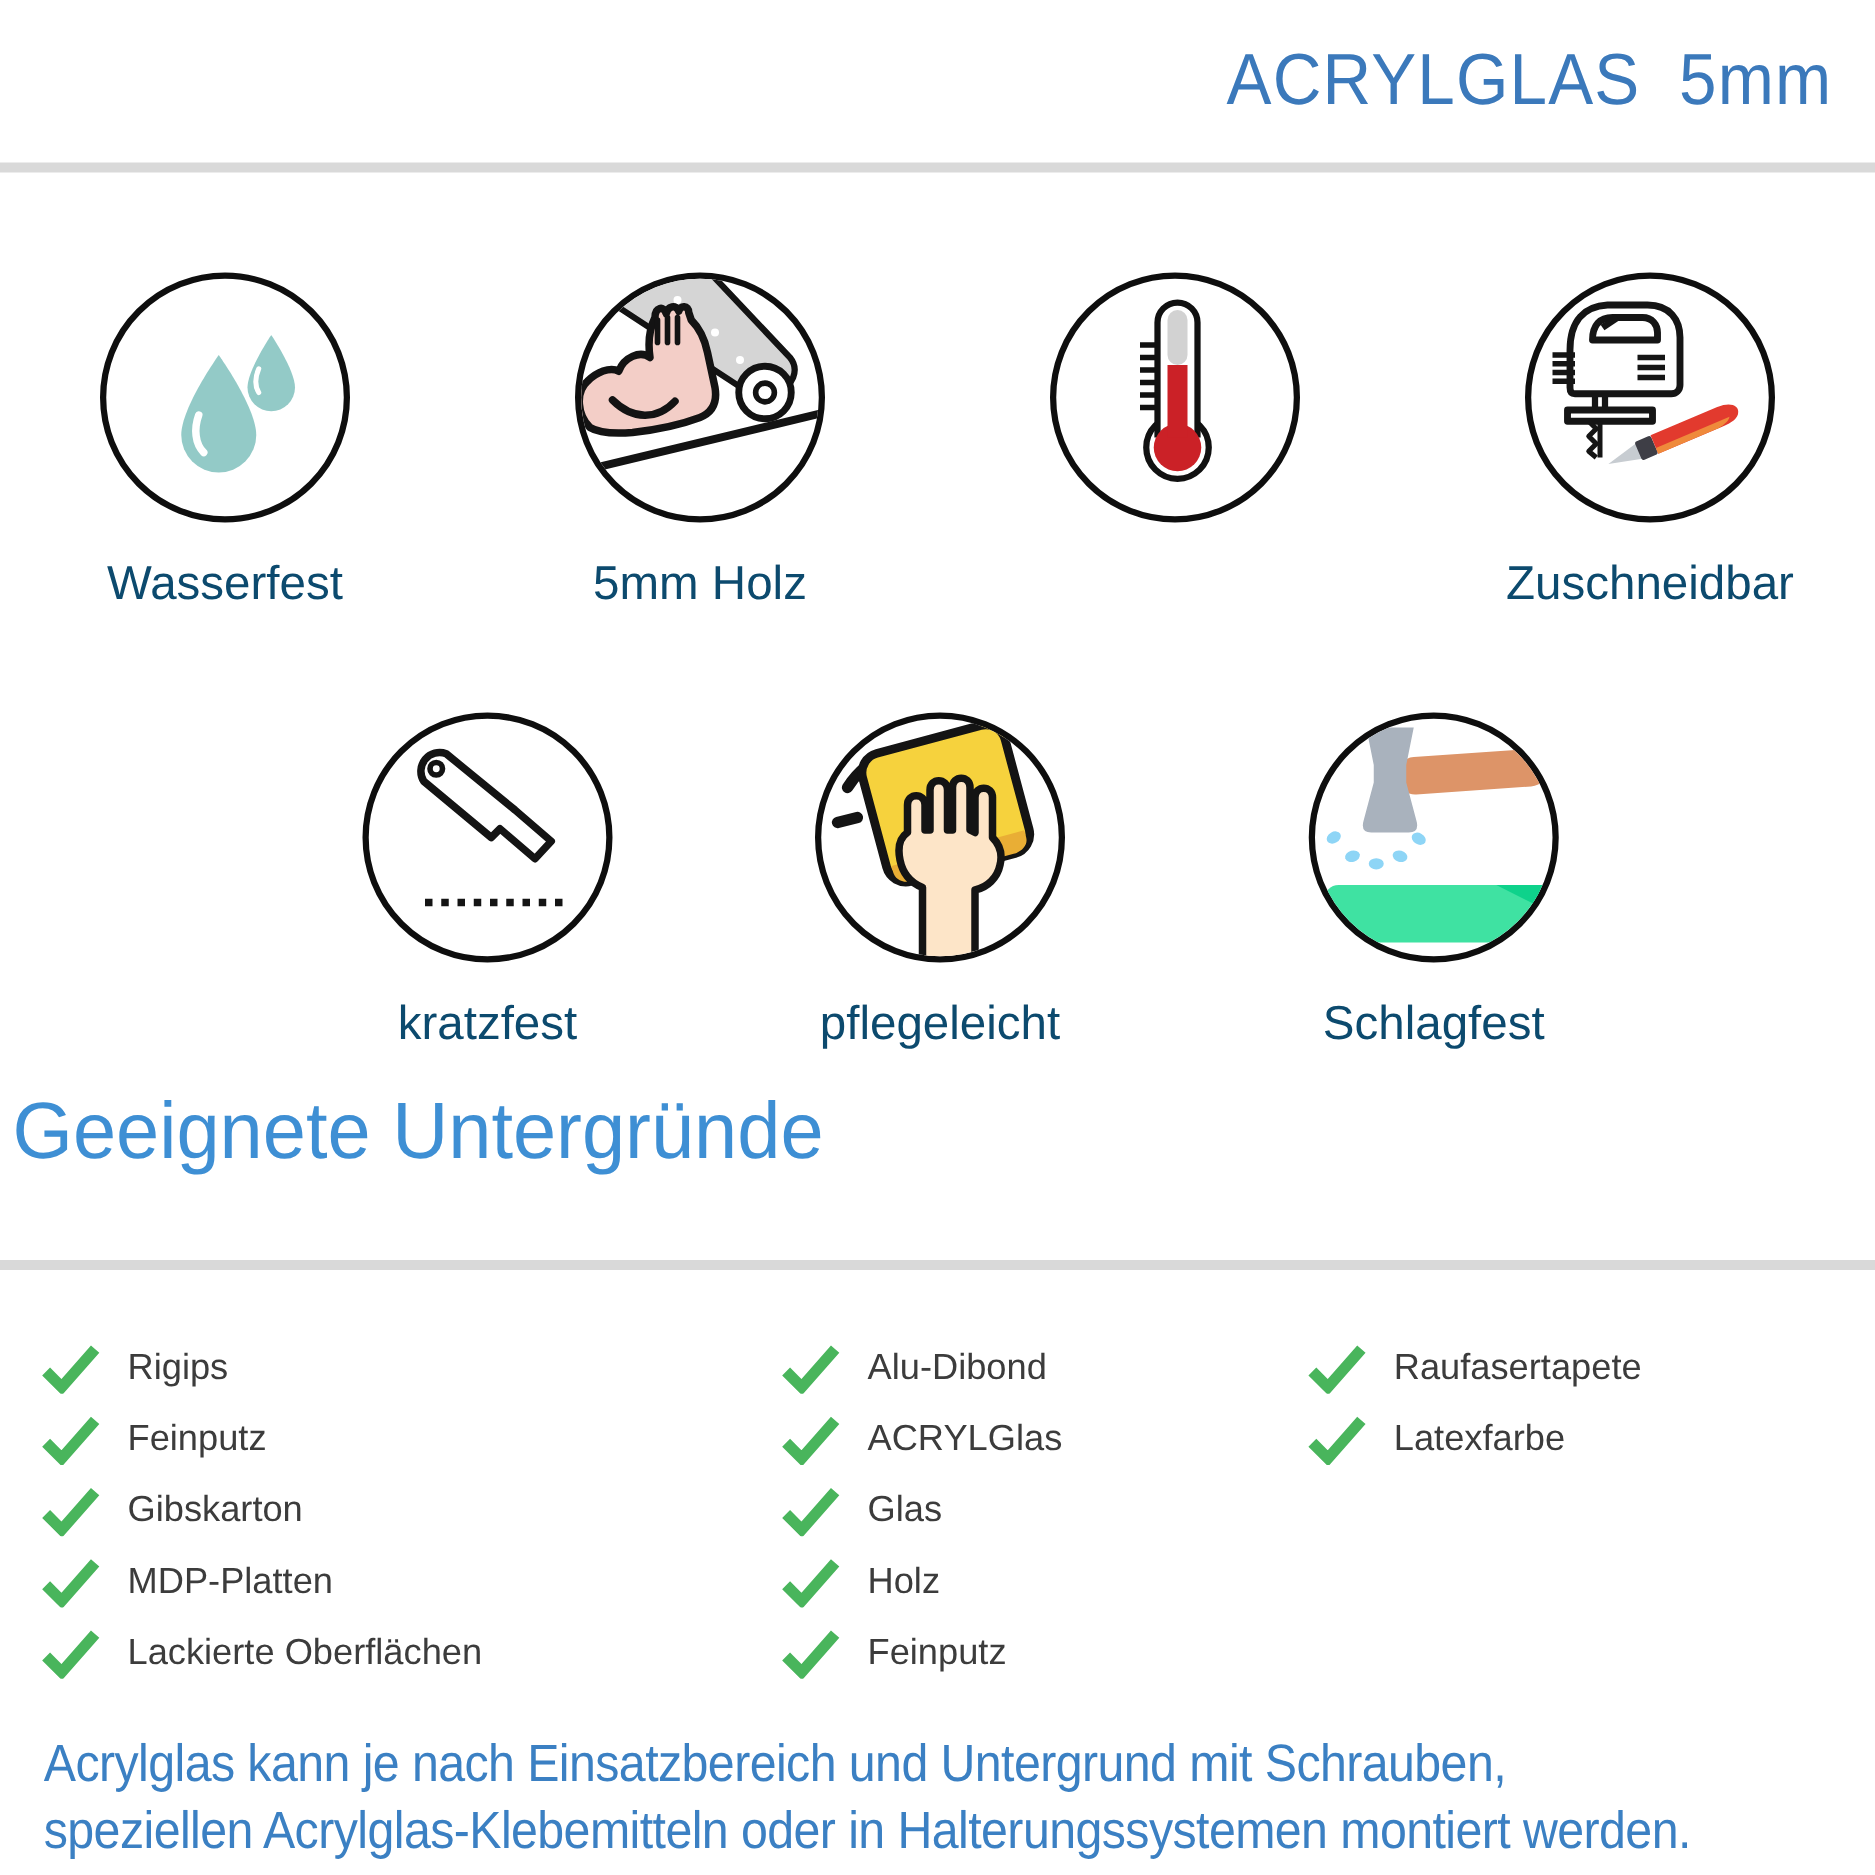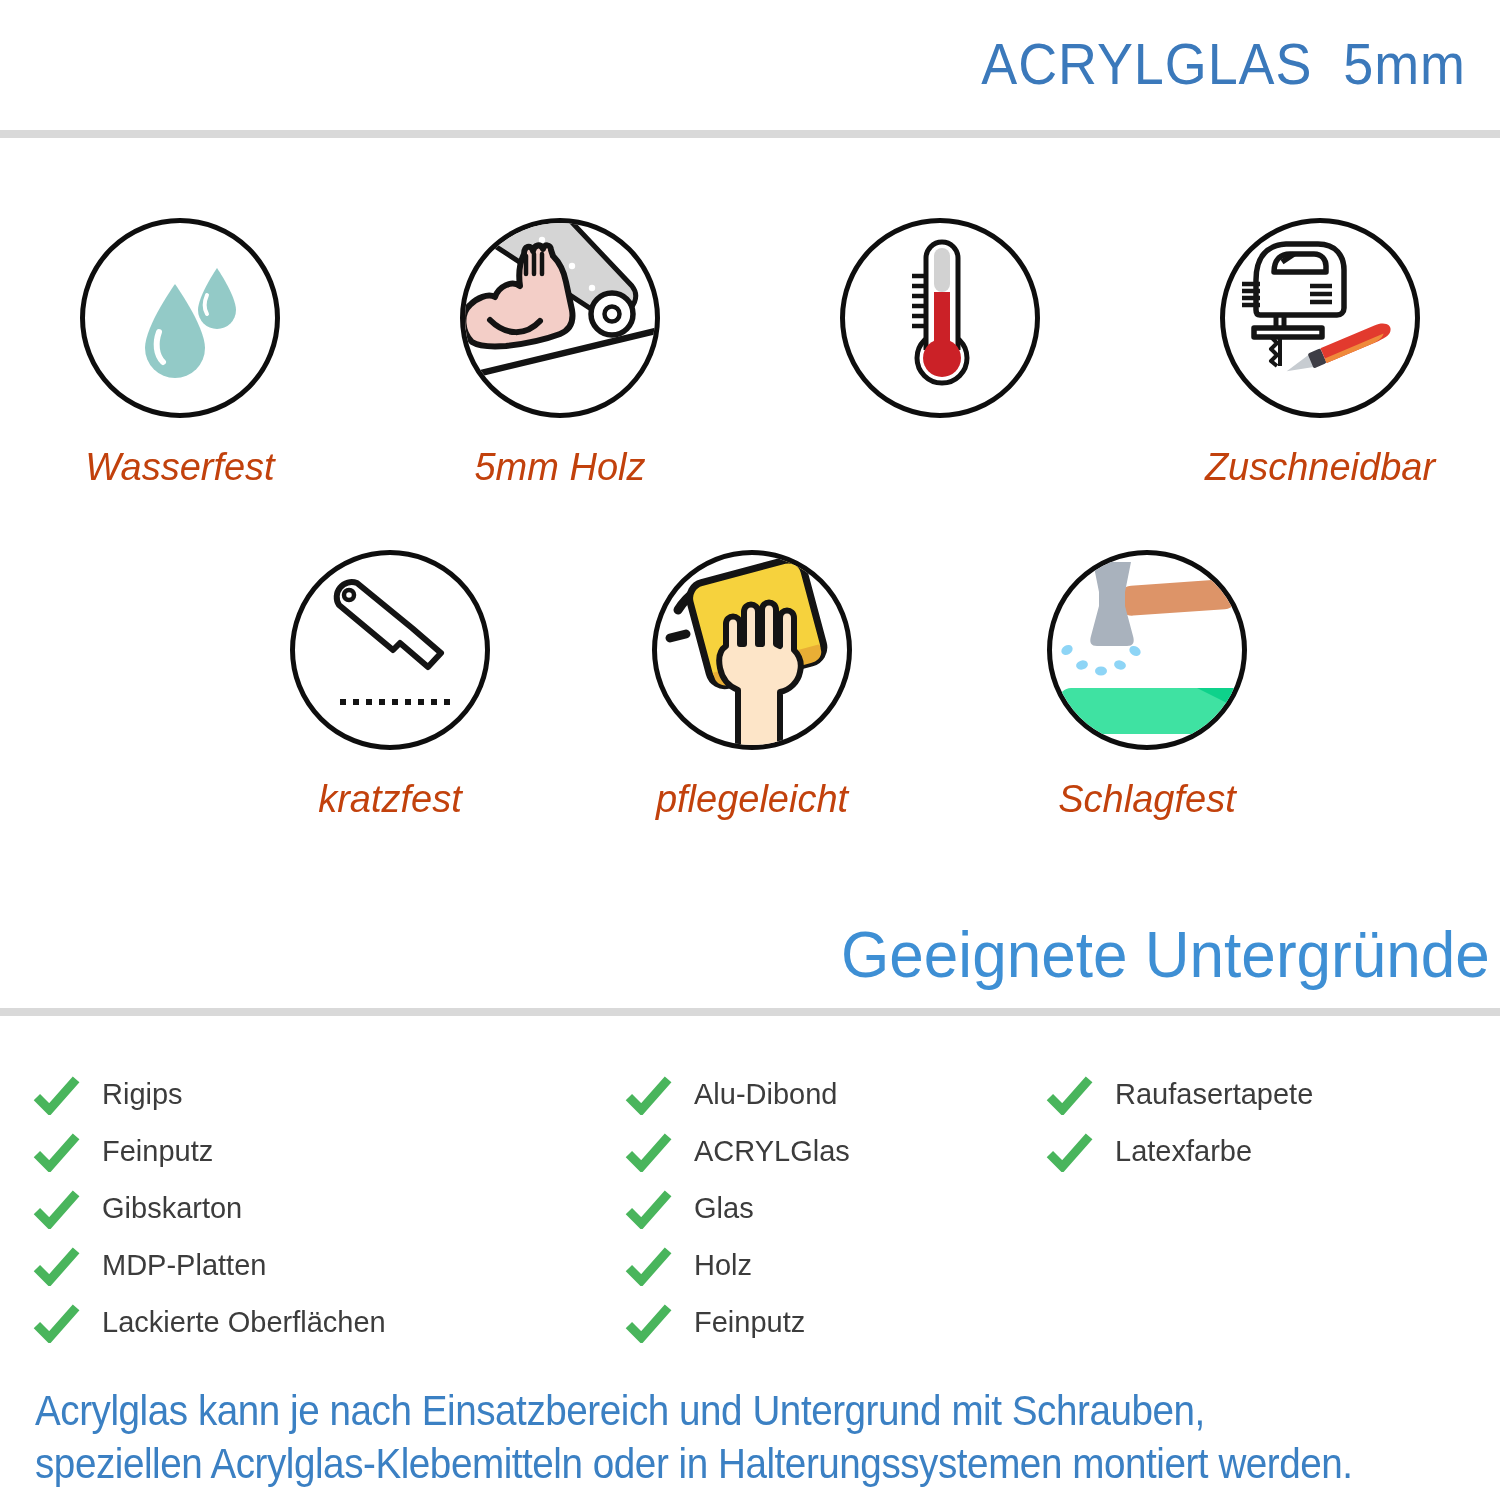--- a/index.html
+++ b/index.html
@@ -9,36 +9,36 @@
   }
   
   .title-wrap{position:absolute;top:30px;left:0;width:1484px;text-align:right;}
   .title{
     display:inline-block;font-size:58px;font-weight:500;color:#3b79bb;
     letter-spacing:1px;word-spacing:16px;transform:scaleX(0.93);white-space:nowrap;
   }
   .divider{position:absolute;left:0;width:1500px;height:8px;background:#d9d9d9;}
   .divider-top{top:130px;}
   .divider-mid{top:1008px;}
-  .section-heading-wrap{position:absolute;top:918px;left:0;width:1500px;text-align:right;}
+  .section-heading-wrap{position:absolute;top:867px;left:0;width:1500px;text-align:left;}
   .section-heading{
     display:inline-block;font-size:64px;color:#3e8fd4;white-space:nowrap;transform:scaleX(0.97);
   }
   
   .feat-row1{position:absolute;top:218px;left:30px;width:1440px;display:flex;justify-content:space-between;}
   .feat-item{width:300px;display:flex;flex-direction:column;align-items:center;}
   .feat-item.abs{position:absolute;top:0;}
-  .feat-row2{position:absolute;top:550px;left:0;width:1280px;height:280px;}
+  .feat-row2{position:absolute;top:570px;left:0;width:1280px;height:280px;}
   .fi2-a{left:240px;} .fi2-b{left:602px;} .fi2-c{left:997px;}
   .circle{
     width:200px;height:200px;border:5px solid #0e0e0e;border-radius:50%;
     box-sizing:border-box;overflow:hidden;position:relative;background:#fff;flex:none;
   }
   .circle svg{position:absolute;left:-5px;top:-5px;width:200px;height:200px;}
-  .feat-label{margin-top:28px;font-size:38px;color:#c2410c;white-space:nowrap;font-style:italic;}
+  .feat-label{margin-top:28px;font-size:38px;color:#0c4a6e;white-space:nowrap;}
   
   .col{position:absolute;top:1066px;}
   .col-1{left:33px;} .col-2{left:625px;} .col-3{left:1046px;}
   .check-item{display:flex;align-items:center;height:57px;}
   .check-icon{width:47px;height:41px;margin-right:22px;flex:none;}
   .check-text{font-size:29px;color:#3c3c3c;white-space:nowrap;}
   
   .footer{position:absolute;left:35px;top:1384px;color:#3b80c3;font-size:42px;line-height:53px;
     transform:scaleX(0.92);transform-origin:left top;letter-spacing:-0.5px;white-space:nowrap;}
 </style>

